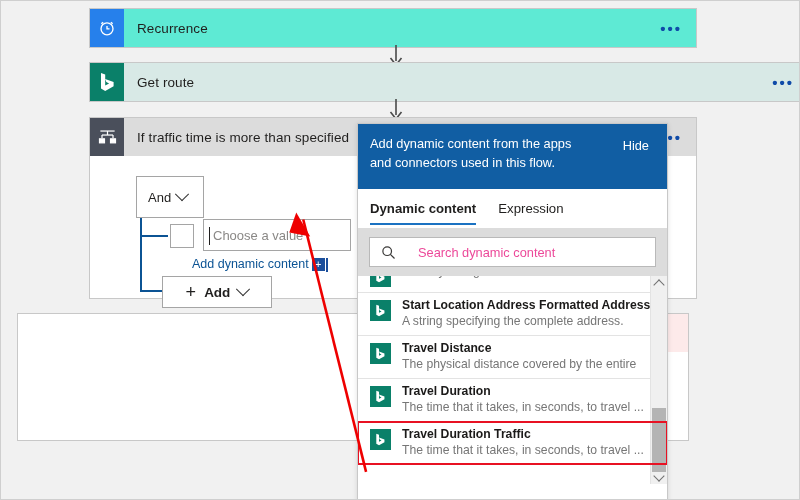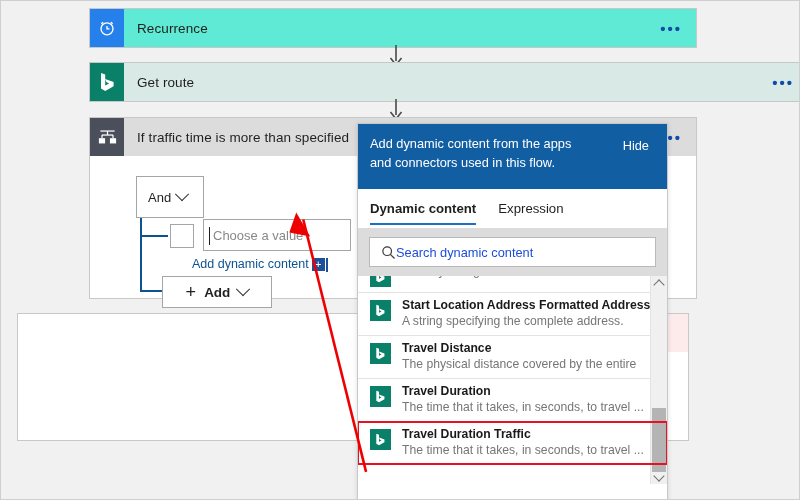--- a/index.html
+++ b/index.html
@@ -323,24 +323,24 @@
     background: #dcdcdc;
     padding: 9px 11px;
   }
   #dc-search {
     height: 30px;
     background: #fff;
     border: 1px solid #b9b9b9;
     box-sizing: border-box;
     display: flex;
     align-items: center;
-    gap: 0;
+    gap: 22px;
     padding-left: 11px;
     font-size: 12.8px;
-    color: #1d4ed8;
+    color: #ec4899;
   }
   #dc-list {
     position: relative;
     height: 208px;
     overflow: hidden;
     background: #fff;
   }
   .dc-item {
     display: flex;
     gap: 11px;

